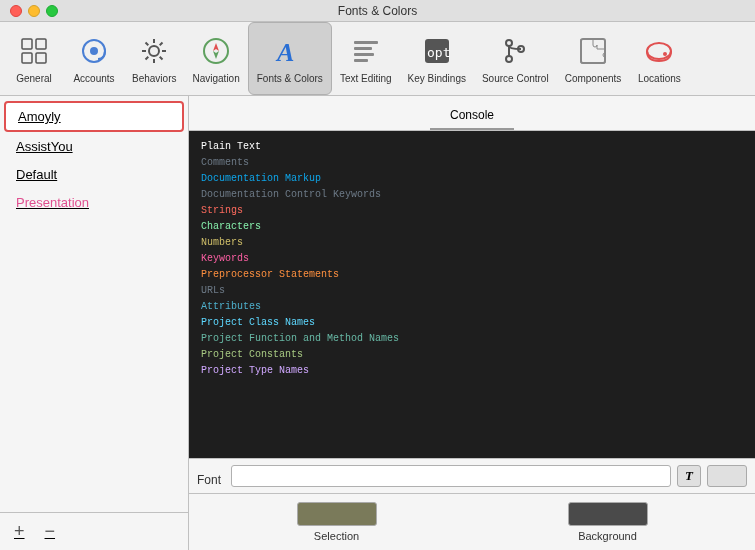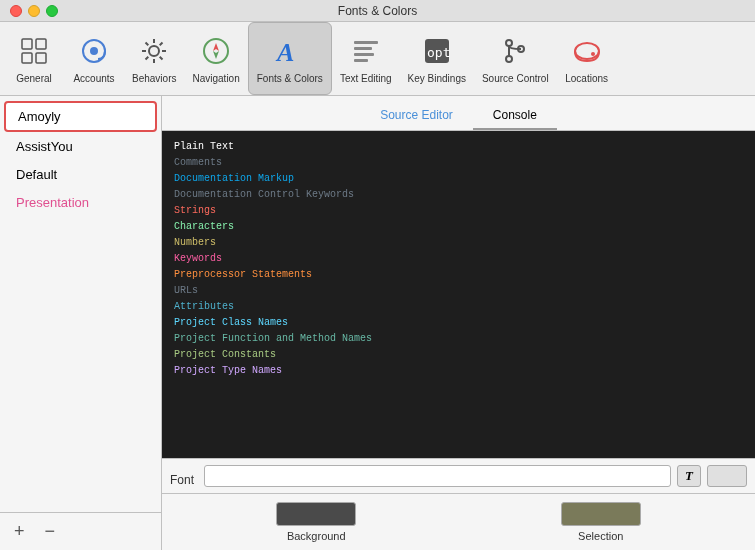--- a/index.html
+++ b/index.html
@@ -74,25 +74,26 @@
     }
 
     
     .main {
       display: flex;
       height: calc(550px - 22px - 74px);
     }
 
     
     .sidebar {
-      width: 162px;
+      width: 189px;
       background: #f5f5f5;
       border-right: 1px solid #c0c0c0;
       display: flex;
       flex-direction: column;
+      text-decoration: underline;
     }
     .sidebar-list {
       flex: 1;
       overflow-y: auto;
       padding: 4px 0;
     }
     .sidebar-item {
       padding: 6px 12px;
       cursor: pointer;
       border-radius: 4px;
@@ -326,20 +327,29 @@
         <circle cx="10" cy="8" r="3" stroke="#555" stroke-width="2" fill="none"></circle>
         <circle cx="10" cy="24" r="3" stroke="#555" stroke-width="2" fill="none"></circle>
         <circle cx="22" cy="14" r="3" stroke="#555" stroke-width="2" fill="none"></circle>
         <line x1="10" y1="11" x2="10" y2="21" stroke="#555" stroke-width="2"></line>
         <path d="M10 11 Q10 14 22 14" stroke="#555" stroke-width="2" fill="none"></path>
       </svg>
     </div>
     <span class="toolbar-label">Source Control</span>
   </div>
 
+  <div class="toolbar-item">
+    <div class="toolbar-icon">
+      <svg viewBox="0 0 32 32">
+        <rect x="4" y="4" width="24" height="24" rx="2" stroke="#888" stroke-width="2" fill="none"></rect>
+        <path d="M16 4 L16 10 Q16 12 18 12 Q20 12 20 10 L20 14 L28 14 L28 18 Q26 18 26 20 Q26 22 28 22 L28 28 L4 28 L4 4" stroke="#888" fill="none"></path>
+      </svg>
+    </div>
+    <span class="toolbar-label">Components</span>
+  </div>
 
   <div class="toolbar-item">
     <div class="toolbar-icon">
       <svg viewBox="0 0 32 32">
         <ellipse cx="16" cy="16" rx="12" ry="8" stroke="#e05050" stroke-width="2" fill="none"></ellipse>
         <path d="M4 16 Q4 26 16 26 Q28 26 28 16" stroke="#e05050" stroke-width="2" fill="none"></path>
         <circle cx="22" cy="19" r="2" fill="#e05050"></circle>
       </svg>
     </div>
     <span class="toolbar-label">Locations</span>
@@ -365,23 +375,20 @@
     </div>
     <div class="sidebar-footer">
       <button class="sidebar-btn">+</button>
       <button class="sidebar-btn">−</button>
     </div>
   </div>
 
   <div class="content">
 
     <div class="tabs">
-      <div class="tab">
-        <span>Source Editor</span>
-      </div>
       <div class="tab active">
         <span>Console</span>
       </div>
     </div>
 
     <div class="preview" id="preview-lines">
     <div class="preview-line" style="color: rgb(255, 255, 255);">Plain Text</div>
         <div class="preview-line" style="color: rgb(108, 121, 134);">Comments</div>
         <div class="preview-line" style="color: #0ea5e9;">Documentation Markup</div>
         <div class="preview-line" style="color: rgb(108, 121, 134);">Documentation Control Keywords</div>
@@ -402,22 +409,22 @@
       <span class="font-label">Font</span>
       <div class="font-field"></div>
       <div class="font-btn">
         <span style="font-style:italic;font-family:serif;font-size:13px;">T</span>
       </div>
       <div class="font-size-box"></div>
     </div>
 
     <div class="swatches" id="swatches-area">
     <div class="swatch-item">
+          <div class="swatch-box" style="background: rgb(122, 122, 90);"></div>
+          <span class="swatch-label">Selection</span>
+        </div>
+        <div class="swatch-item">
           <div class="swatch-box" style="background: rgb(74, 74, 74);"></div>
           <span class="swatch-label">Background</span>
         </div>
-        <div class="swatch-item">
-          <div class="swatch-box" style="background: rgb(122, 122, 90);"></div>
-          <span class="swatch-label">Selection</span>
-        </div>
       </div>
   </div>
 </div>
 
 </body></html>

